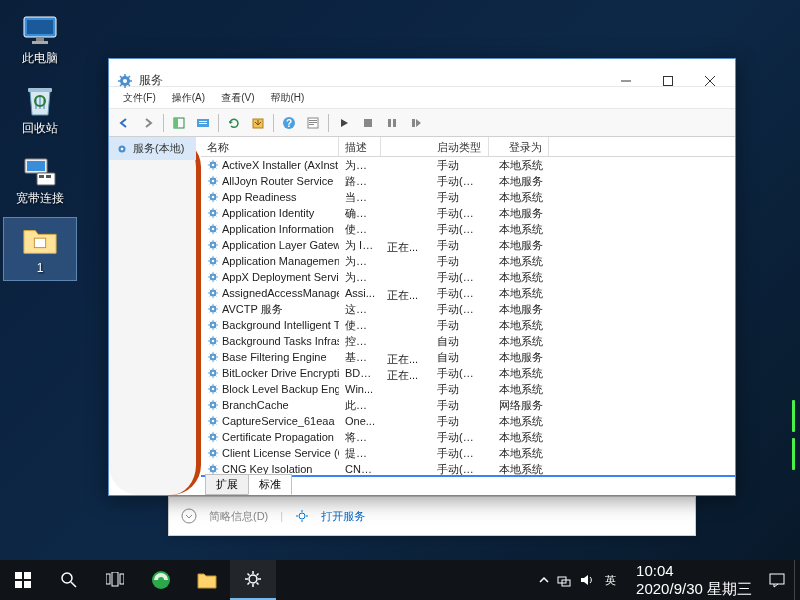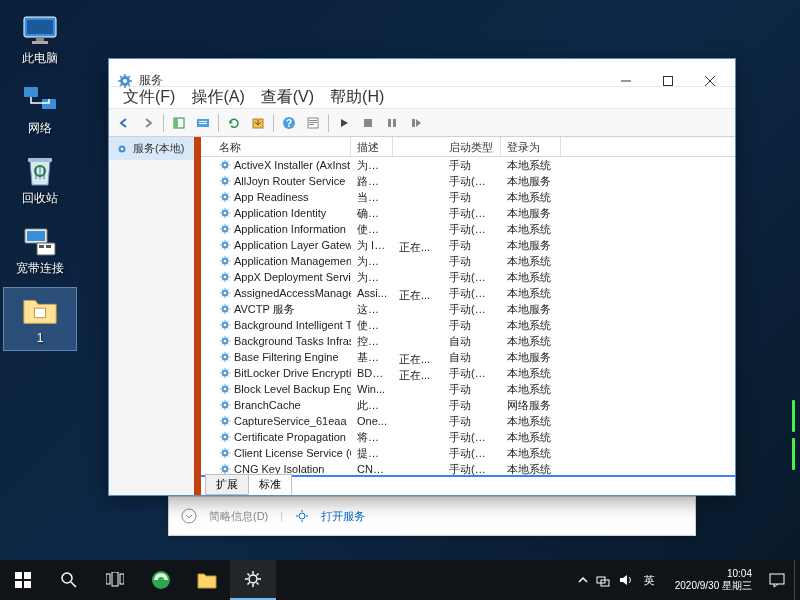--- a/index.html
+++ b/index.html
@@ -12,62 +12,62 @@
 .desktop-icon .lbl { color: #fff; font-size: 12px; text-align: center; margin-top: 2px; text-shadow: 1px 1px 2px rgba(0,0,0,0.8); }
 .desktop-icon.selected { background: rgba(120,180,255,0.3); outline: 1px solid rgba(150,200,255,0.6); }
 
 
 .window { position: absolute; left: 108px; top: 58px; width: 628px; height: 438px; background: #fff; border: 1px solid #5a8ccc; box-shadow: 0 4px 20px rgba(0,0,0,0.4); display: flex; flex-direction: column; }
 .titlebar { height: 28px; background: #fff; display: flex; align-items: center; padding: 16px 4px 0 8px; border-bottom: 1px solid #e8e8e8; }
 .titlebar .title-ico { width: 16px; height: 16px; margin-right: 6px; }
 .titlebar .title-txt { font-size: 12px; color: #333; flex: 1; }
 .titlebar .win-btn { width: 42px; height: 26px; display: flex; align-items: center; justify-content: center; cursor: pointer; }
 
-.menubar { height: 22px; display: flex; align-items: center; padding: 0 6px; font-size: 16px; color: #333; border-bottom: 1px solid #e8e8e8; }
+.menubar { height: 22px; display: flex; align-items: center; padding: 0 6px; font-size: 10px; color: #333; border-bottom: 1px solid #e8e8e8; }
 .menubar .menu-item { padding: 2px 8px; cursor: pointer; }
 
 .toolbar { height: 28px; display: flex; align-items: center; padding: 2px 4px; gap: 2px; border-bottom: 1px solid #d0d0d0; background: #f8f8f8; }
 .toolbar .tb-btn { width: 22px; height: 22px; display: flex; align-items: center; justify-content: center; cursor: pointer; border: 1px solid transparent; }
 .toolbar .tb-sep { width: 1px; height: 18px; background: #c0c0c0; margin: 0 2px; }
 
 .content { flex: 1; display: flex; overflow: hidden; }
-.sidebar { width: 92px; background: #f5f5f5; border-right: 7px solid #c2410c; }
+.sidebar { width: 92px; background: #f5f5f5; border-right: 5px solid #c2410c; border-radius: 30px; }
 .sidebar .side-item { padding: 4px 6px; font-size: 11px; color: #333; display: flex; align-items: center; gap: 4px; cursor: pointer; background: #d8e8f8; }
 
 .main-area { flex: 1; display: flex; flex-direction: column; overflow: hidden; }
 .list-header { display: flex; height: 20px; background: #fff; border-bottom: 1px solid #d8d8d8; font-size: 11px; color: #333; }
 .list-header .col { padding: 3px 6px; border-right: 1px solid #e0e0e0; white-space: nowrap; overflow: hidden; }
 .list-body { flex: 1; overflow-x: hidden; overflow-y: auto; font-size: 11px; background: #fff; }
 .list-row { display: flex; height: 16px; align-items: center; cursor: pointer; }
 .list-row .cell { padding: 0 6px; white-space: nowrap; overflow: hidden; text-overflow: ellipsis; color: #222; }
 .list-row .name-cell { display: flex; align-items: center; gap: 3px; }
 .gear-ico { width: 12px; height: 12px; flex-shrink: 0; }
 
-.c-name { width: 138px; margin-left: 12px; }
+.c-name { width: 138px; }
 .c-desc { width: 42px; }
 .c-stat { width: 50px; margin-top: 36px; }
 .c-start { width: 58px; }
-.c-logon { width: 60px; }
+.c-logon { width: 60px; text-align: right; }
 
 .tabs-bottom { height: 20px; display: flex; align-items: flex-end; padding: 0 4px; border-top: 2px solid #3b82f6; background: #fff; }
 .tab-btn { font-size: 11px; padding: 2px 10px; border: 1px solid #c0c0c0; background: #f0f0f0; cursor: pointer; margin-right: -1px; }
 .tab-btn.active { background: #fff; border-bottom: 1px solid #fff; }
 
 
 .bg-window { position: absolute; left: 168px; top: 496px; width: 528px; height: 40px; background: #fff; border: 1px solid #d0d0d0; box-shadow: 0 2px 8px rgba(0,0,0,0.2); display: flex; align-items: center; padding: 8px 12px; font-size: 11px; color: #555; gap: 12px; }
 .bg-window .dim { color: #888; }
 .bg-window .link { color: #0066cc; cursor: pointer; }
 
 
 .taskbar { position: absolute; bottom: 0; left: 0; width: 100%; height: 40px; background: #101318; display: flex; align-items: center; color: #fff; }
 .taskbar .tb-item { height: 40px; min-width: 46px; display: flex; align-items: center; justify-content: center; cursor: pointer; }
 .taskbar .tb-item.active { border-bottom: 2px solid #76b9ed; background: rgba(255,255,255,0.08); }
 .taskbar .spacer { flex: 1; }
 .taskbar .tray { display: flex; align-items: center; gap: 8px; padding: 0 8px; font-size: 11px; }
-.taskbar .clock { text-align: right; line-height: 1.2; font-size: 10px; padding: 0 8px; cursor: pointer; }
+.taskbar .clock { line-height: 1.2; font-size: 15px; padding: 0 8px; cursor: pointer; }
 .taskbar .ime { font-size: 11px; padding: 0 4px; }
 
 
 .activity { position: absolute; right: 4px; top: 400px; width: 4px; }
 .activity .mark { width: 3px; height: 32px; background: #4af04a; margin-bottom: 6px; border-radius: 1px; }
 
 
 .list-body::-webkit-scrollbar { width: 16px; }
 .list-body::-webkit-scrollbar-track { background: #f0f0f0; }
 .list-body::-webkit-scrollbar-thumb { background: #c0c0c0; border: 3px solid #f0f0f0; }
@@ -79,30 +79,20 @@
   <div class="desktop-icon">
     <div class="ico">
       <svg width="36" height="30" viewBox="0 0 36 30">
           <rect x="2" y="2" width="32" height="20" rx="2" fill="#3a8dd8" stroke="#fff" stroke-width="1"></rect>
           <rect x="5" y="5" width="26" height="14" fill="#1a5a9a"></rect>
           <rect x="14" y="22" width="8" height="4" fill="#888"></rect>
           <rect x="10" y="26" width="16" height="3" fill="#aaa"></rect>
         </svg>
     </div>
     <div class="lbl">此电脑</div>
-  </div>
-  <div class="desktop-icon">
-    <div class="ico">
-      <svg width="36" height="30" viewBox="0 0 36 30">
-          <rect x="2" y="2" width="14" height="10" rx="1" fill="#3a8dd8"></rect>
-          <rect x="20" y="14" width="14" height="10" rx="1" fill="#3a8dd8"></rect>
-          <path d="M9 12 L9 18 L27 18 L27 14" stroke="#fff" stroke-width="1.5" fill="none"></path>
-        </svg>
-    </div>
-    <div class="lbl">网络</div>
   </div>
   <div class="desktop-icon">
     <div class="ico">
       <svg width="32" height="34" viewBox="0 0 32 34">
           <path d="M6 8 L26 8 L24 32 L8 32 Z" fill="#d8e8f0" stroke="#6090b0"></path>
           <rect x="4" y="5" width="24" height="4" rx="1" fill="#a0c0d8"></rect>
           <path d="M12 14 L12 26 M16 14 L16 26 M20 14 L20 26" stroke="#4080b0" stroke-width="1"></path>
           <circle cx="16" cy="18" r="5" fill="none" stroke="#2a7a3a" stroke-width="2"></circle>
         </svg>
     </div>

